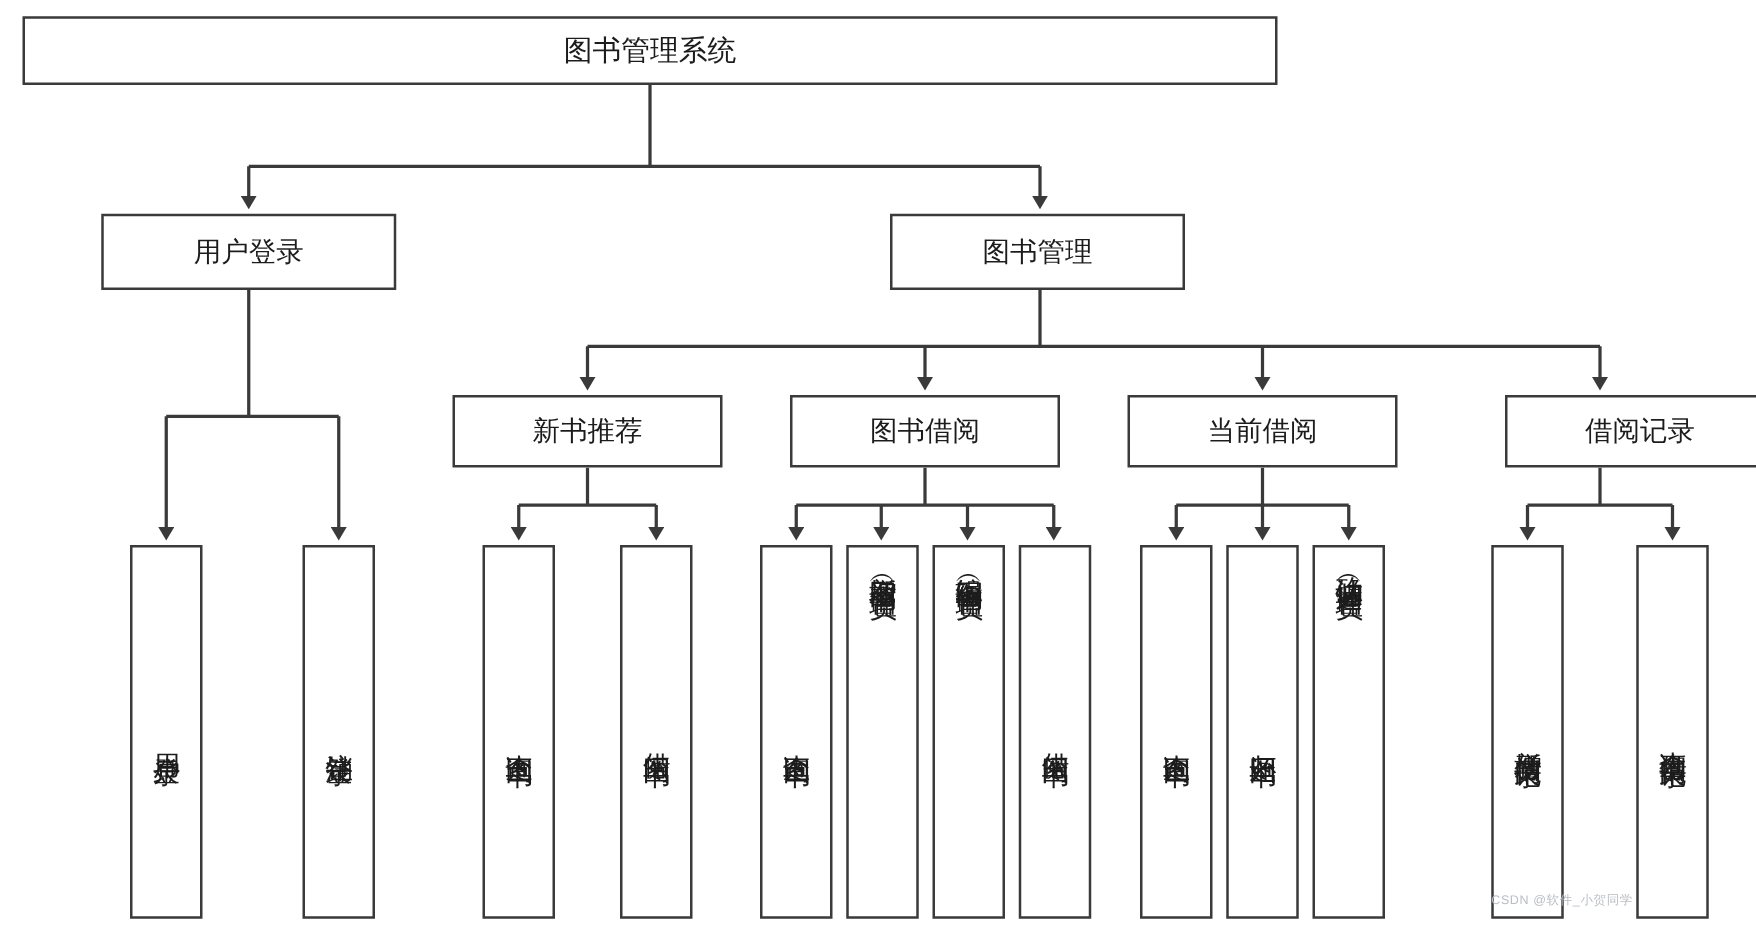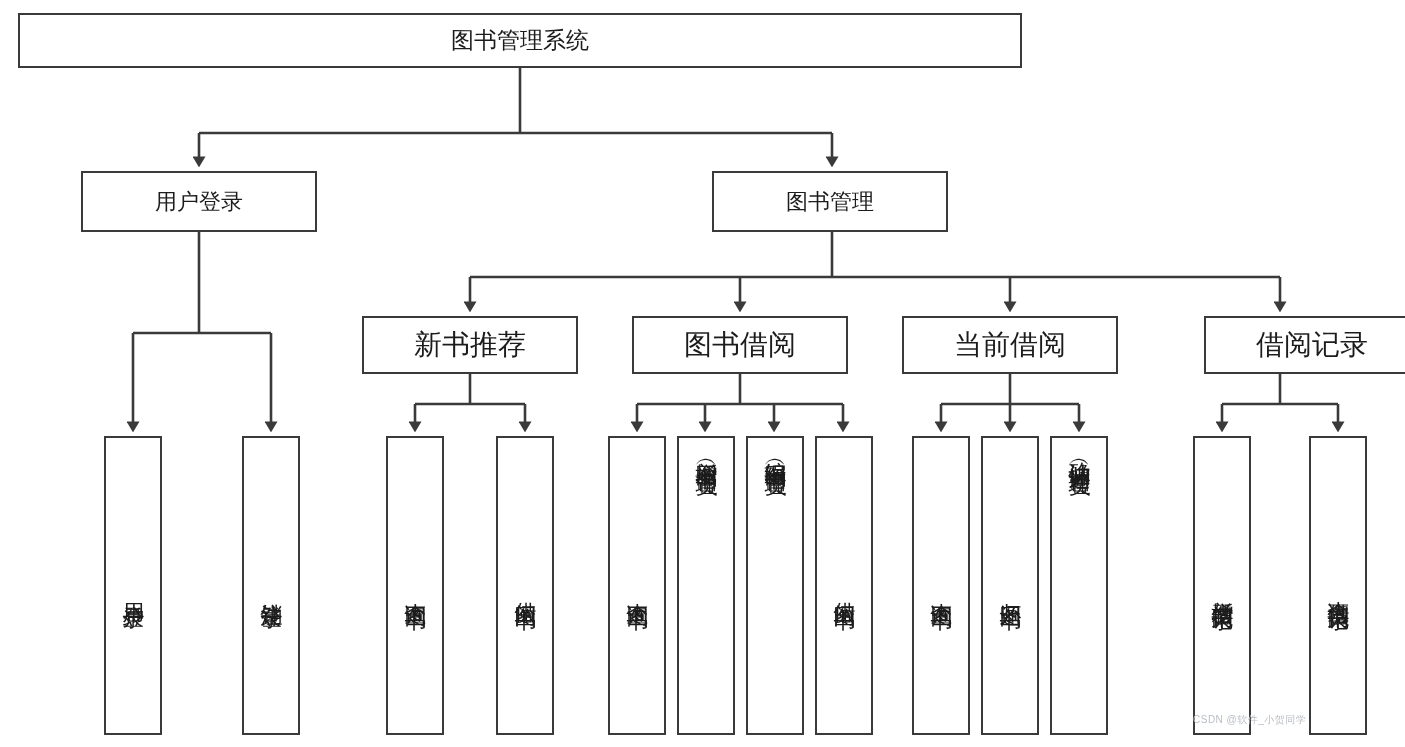--- a/index.html
+++ b/index.html
@@ -7,21 +7,21 @@
        font-family:"Liberation Sans","DejaVu Sans",sans-serif;}
   #stage{position:relative;width:1405px;height:747px;background:#fff;}
 
   svg.edges{position:absolute;left:0;top:0;width:1405px;height:747px;pointer-events:none;}
 
   .node{position:absolute;box-sizing:border-box;background:#ffffff;
         border:2.5px solid #3a3a3a;display:flex;align-items:center;
         justify-content:center;color:#1c1c1c;}
   .node.root{font-size:23px;}
   .node.lvl1{font-size:22px;}
-  .node.lvl2{font-size:28px;align-items:center;}
+  .node.lvl2{font-size:22px;align-items:center;}
 
   .leaf{position:absolute;box-sizing:border-box;background:#ffffff;
         border:2.5px solid #3a3a3a;display:flex;align-items:flex-start;
         justify-content:center;}
   .leaf .vtext{
         writing-mode:vertical-rl;text-orientation:upright;
         font-size:22px;color:#1c1c1c;line-height:1.22;
         letter-spacing:2px;white-space:nowrap;padding-top:6px;}
   .leaf.centered{align-items:center;}
 

